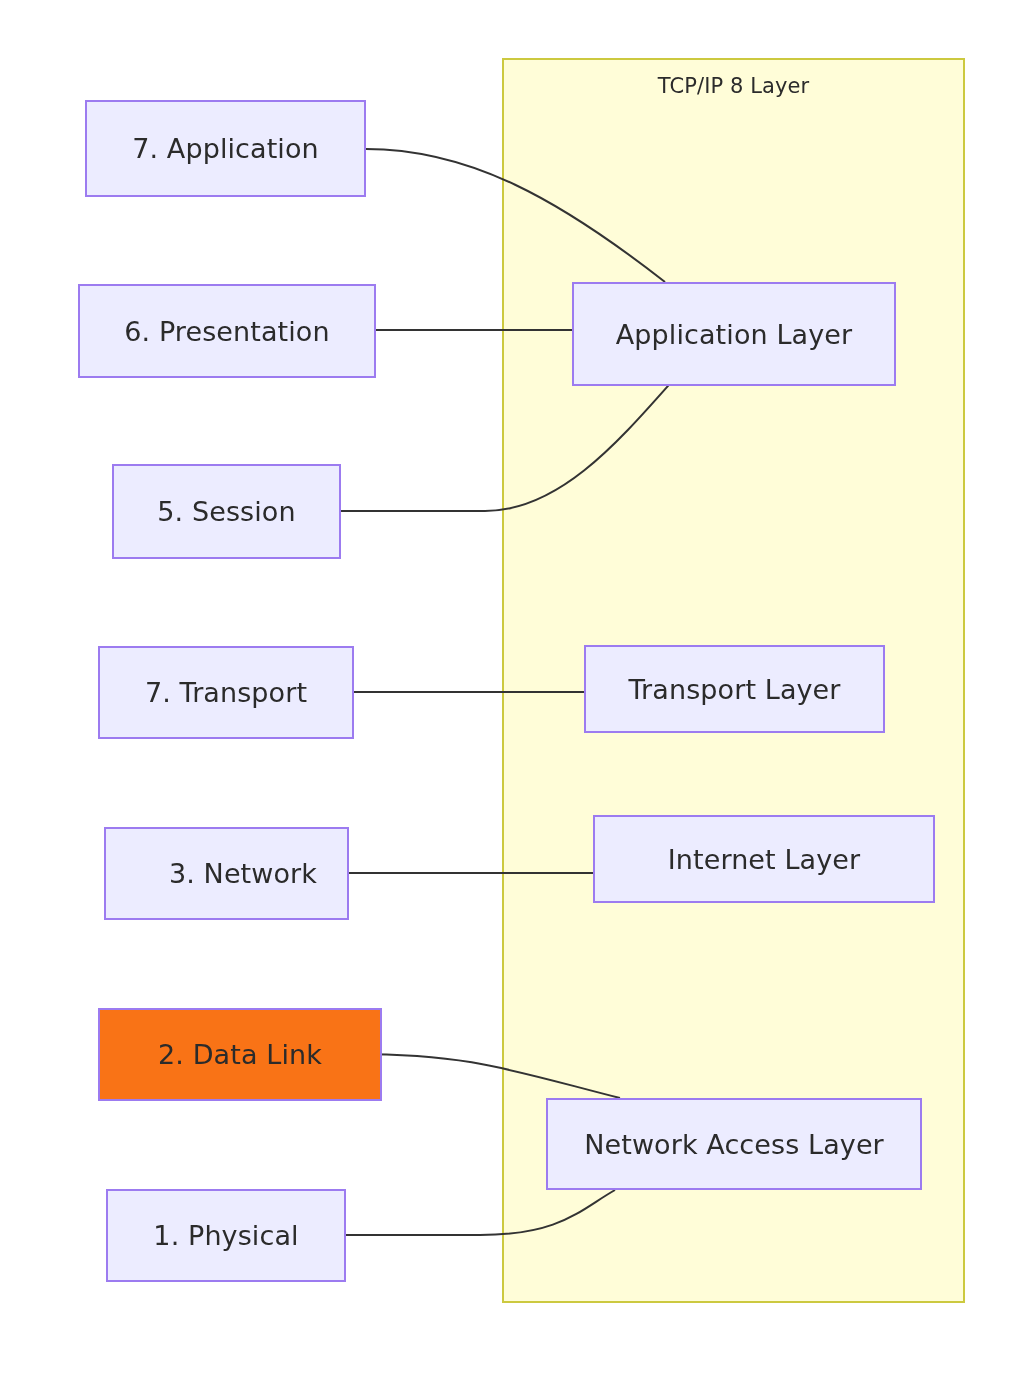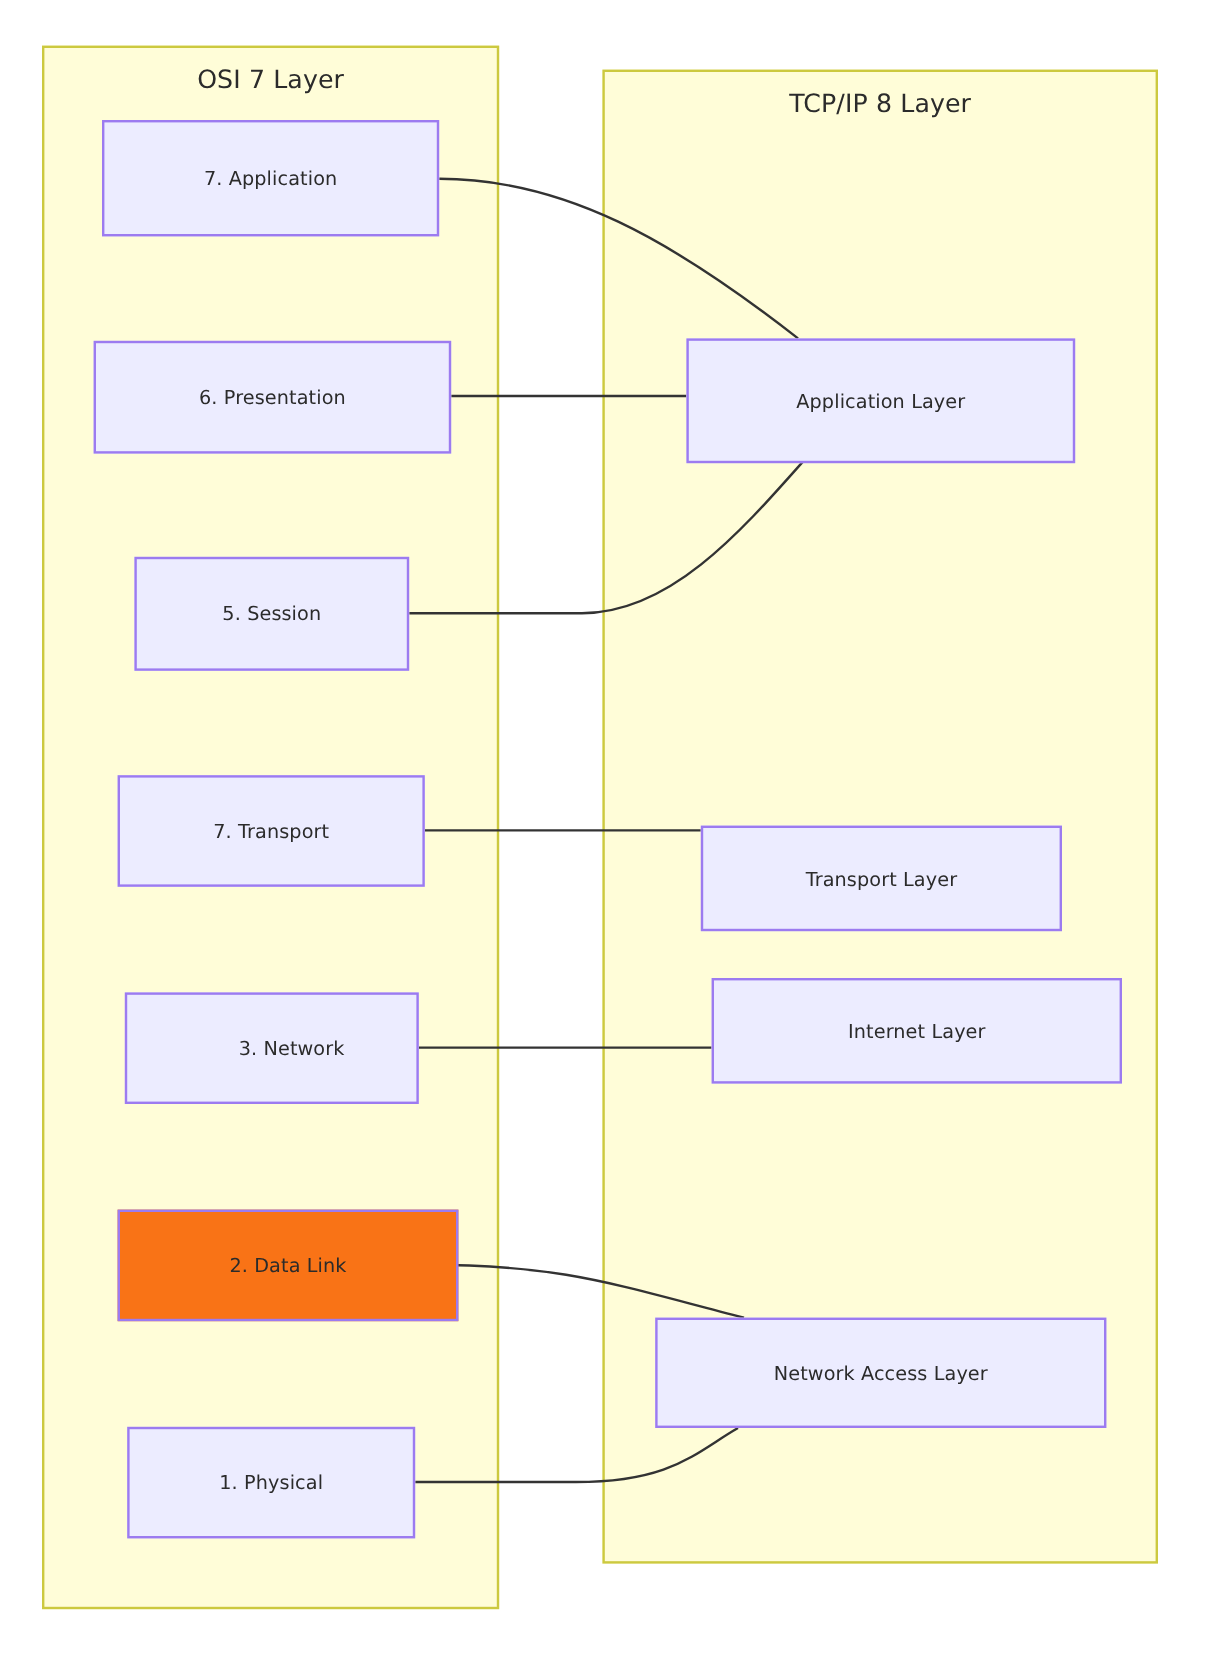--- a/index.html
+++ b/index.html
@@ -34,21 +34,21 @@
     white-space: nowrap;
   }
   .node {
     position: absolute;
     background: #ececff;
     border: 2px solid #9c7bf0;
     box-sizing: border-box;
     display: flex;
     align-items: center;
     justify-content: center;
-    font-size: 16px;
+    font-size: 27px;
     color: #2b2b2b;
     white-space: nowrap;
     letter-spacing: 0.1px;
   }
   #edge-layer {
     position: absolute;
     left: 0;
     top: 0;
     width: 1014px;
     height: 1378px;
@@ -58,23 +58,20 @@
     fill: none;
     stroke: #333333;
     stroke-width: 2;
   }
 </style>
 </head>
 <body>
 
 <div id="canvas">
 
-  <div class="group-box" id="group-osi" style="left: 35px; top: 38px; width: 381px; height: 1303px; background: rgb(255, 253, 216); border-color: rgb(204, 201, 63);">
-    <div class="group-title" style="top: 14px; color: rgb(43, 43, 43);">OSI 7 Layer</div>
-  </div>
 
   <div class="group-box" id="group-tcpip" style="left: 502px; top: 58px; width: 463px; height: 1245px; background: rgb(255, 253, 216); border-color: rgb(204, 201, 63);">
     <div class="group-title" style="top: 14px; color: rgb(43, 43, 43);">TCP/IP 8 Layer</div>
   </div>
 
   <svg id="edge-layer" viewBox="0 0 1014 1378" xmlns="http://www.w3.org/2000/svg">
       <path d="M366,149 C470,149 560,200 665,282" stroke="#333333"></path>
       <path d="M376,330 L572,330" stroke="#333333"></path>
       <path d="M341,511 L485,511 C560,511 620,440 675,378" stroke="#333333"></path>
       <path d="M354,692 L584,692" stroke="#333333"></path>
@@ -84,17 +81,17 @@
     </svg>
 
   <div class="node" style="left: 85px; top: 100px; width: 281px; height: 97px; background: rgb(236, 236, 255); border-color: rgb(156, 123, 240); color: rgb(43, 43, 43);">7. Application</div>
   <div class="node" style="left: 78px; top: 284px; width: 298px; height: 94px; background: rgb(236, 236, 255); border-color: rgb(156, 123, 240); color: rgb(43, 43, 43);">6. Presentation</div>
   <div class="node" style="left: 112px; top: 464px; width: 229px; height: 95px; background: rgb(236, 236, 255); border-color: rgb(156, 123, 240); color: rgb(43, 43, 43);">5. Session</div>
   <div class="node" style="left: 98px; top: 646px; width: 256px; height: 93px; background: rgb(236, 236, 255); border-color: rgb(156, 123, 240); color: rgb(43, 43, 43);">7. Transport</div>
   <div class="node" style="left: 104px; top: 827px; width: 245px; height: 93px; background: rgb(236, 236, 255); border-color: rgb(156, 123, 240); color: rgb(43, 43, 43); padding-left: 33px;">3. Network</div>
   <div class="node" style="left: 98px; top: 1008px; width: 284px; height: 93px; background: #f97316; border-color: rgb(156, 123, 240); color: rgb(43, 43, 43);">2. Data Link</div>
   <div class="node" style="left: 106px; top: 1189px; width: 240px; height: 93px; background: rgb(236, 236, 255); border-color: rgb(156, 123, 240); color: rgb(43, 43, 43);">1. Physical</div>
   <div class="node" style="left: 572px; top: 282px; width: 324px; height: 104px; background: rgb(236, 236, 255); border-color: rgb(156, 123, 240); color: rgb(43, 43, 43);">Application Layer</div>
-  <div class="node" style="left: 584px; top: 645px; width: 301px; height: 88px; background: rgb(236, 236, 255); border-color: rgb(156, 123, 240); color: rgb(43, 43, 43); margin-top: 43px;">Transport Layer</div>
+  <div class="node" style="left: 584px; top: 645px; width: 301px; height: 88px; background: rgb(236, 236, 255); border-color: rgb(156, 123, 240); color: rgb(43, 43, 43);">Transport Layer</div>
   <div class="node" style="left: 593px; top: 815px; width: 342px; height: 88px; background: rgb(236, 236, 255); border-color: rgb(156, 123, 240); color: rgb(43, 43, 43);">Internet Layer</div>
   <div class="node" style="left: 546px; top: 1098px; width: 376px; height: 92px; background: rgb(236, 236, 255); border-color: rgb(156, 123, 240); color: rgb(43, 43, 43);">Network Access Layer</div>
 
 </div>
 
 </body></html>

